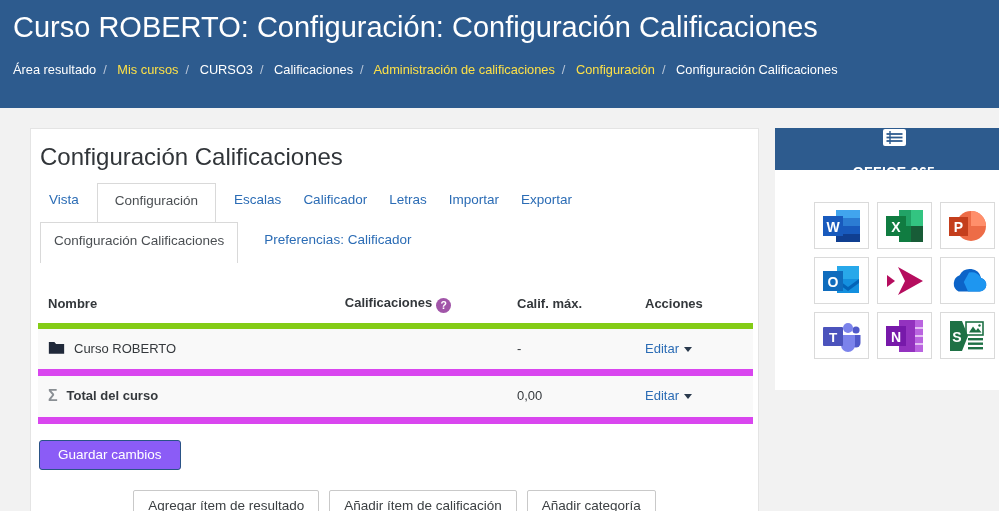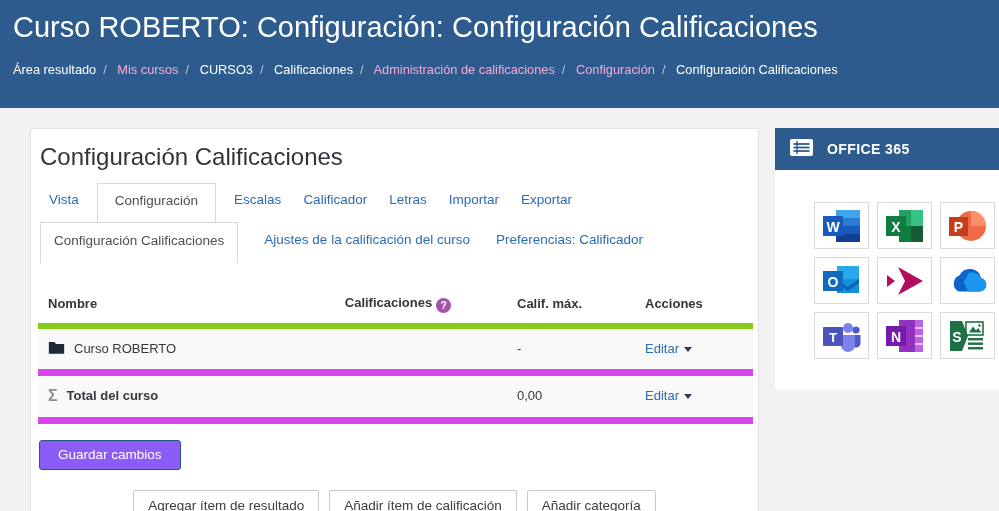--- a/index.html
+++ b/index.html
@@ -17,21 +17,21 @@
     position:absolute; top:0; left:0; width:999px; height:108px;
     background:#2d5b8e; padding:9px 14px 0 13px;
   }
   .page-title {
     font-size:29px; font-weight:400; color:#ffffff; line-height:36px;
     white-space:nowrap;
   }
   .breadcrumb { margin-top:17px; font-size:12.8px; white-space:nowrap; }
   .bc { margin-right:7px; }
   .bc.bright { color:#ffffff; }
-  .bc.dim { color:#f9a8d4; }
+  .bc.dim { color:#fde047; }
   .bc-sep { color:#b7c5d8; margin-right:7px; }
 
   
   .card {
     position:absolute; left:30px; top:128px; width:729px; height:383px;
     background:#ffffff; border:1px solid #e4e4e4; border-bottom:none;
     overflow:hidden;
   }
   .section-heading {
     margin:14px 0 0 9px; font-size:24px; font-weight:400; color:#313539;
@@ -99,21 +99,21 @@
   .ghost-btn {
     background:#fff; border:1px solid #c9c9c9; border-radius:2px;
     color:#3c4043; font-size:13.5px; font-family:inherit;
     padding:7px 14px 8px; cursor:pointer;
   }
 
   
   .office { position:absolute; left:775px; top:128px; width:224px; }
   .office-header {
     height:42px; background:#2d5b8e;
-    display:flex; align-items:center; gap:13px; padding-left:14px;
+    display:flex; align-items:center; gap:13px; padding-left:14px;flex-direction:column;
   }
   .office-title { color:#fff; font-weight:bold; font-size:14px; letter-spacing:0.4px; }
   .office-body { background:#ffffff; height:220px; padding:32px 0 0 39px; }
   .office-grid {
     display:grid; grid-template-columns:repeat(3,55px); grid-auto-rows:47px; gap:8px;
   }
   .tile {
     border:1px solid #dadada; background:#fff;
     display:flex; align-items:center; justify-content:center; cursor:pointer;
   }
@@ -143,21 +143,20 @@
     <a class="tab active">Configuración</a>
     <a class="tab">Escalas</a>
     <a class="tab">Calificador</a>
     <a class="tab">Letras</a>
     <a class="tab">Importar</a>
     <a class="tab">Exportar</a>
   </div>
 
   <div class="subtabs">
     <a class="subtab active">Configuración Calificaciones</a>
-    <a class="subtab">Ajustes de la calificación del curso</a>
     <a class="subtab">Preferencias: Calificador</a>
   </div>
 
   <table class="grade-table">
     <thead>
       <tr>
         <th>Nombre</th>
         <th class="center col-weights">
           <span>Calificaciones</span><span class="help-icon">?</span>
         </th>

